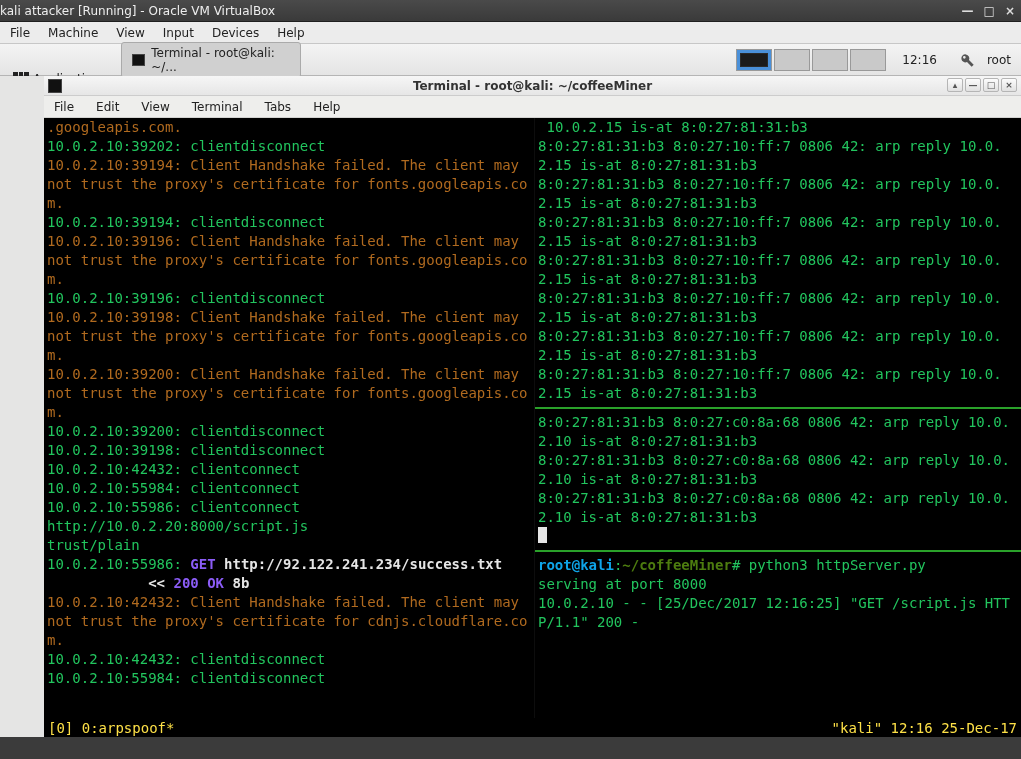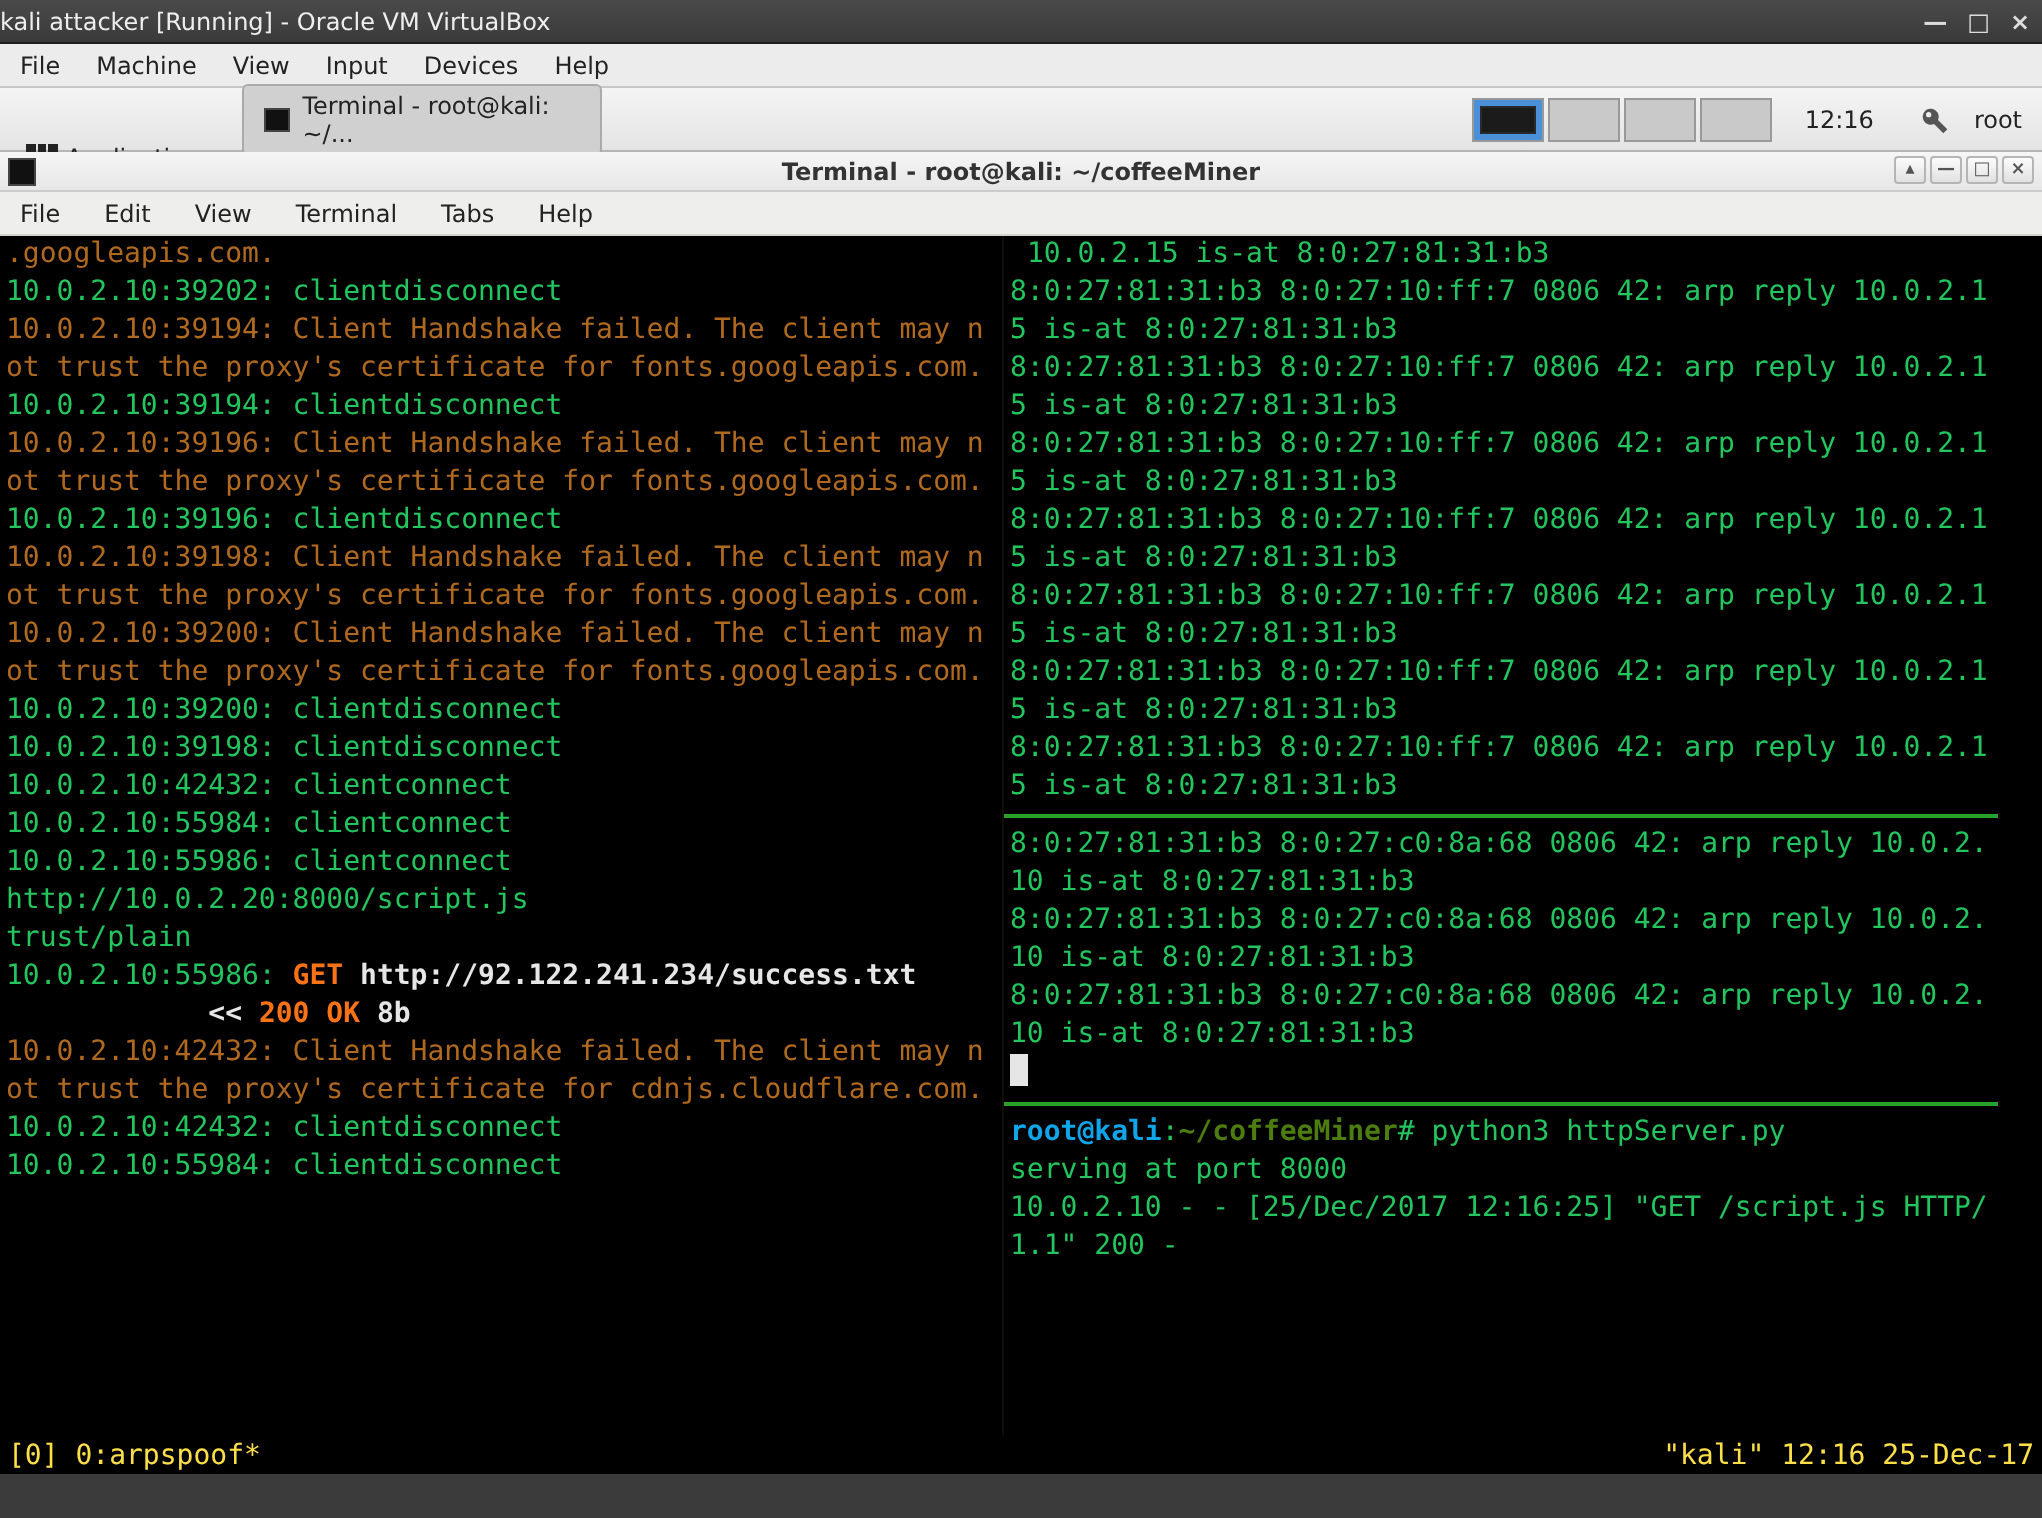--- a/index.html
+++ b/index.html
@@ -106,20 +106,21 @@
 .kali-panel .user { margin-right: 6px; color: #222; }
 .kali-panel .wrench {
   width: 16px; height: 16px;
   margin: 0 6px;
 }
 
 
 .term-window {
   position: relative;
   background: #e5e5e4;
+  padding-left: 44px;
 }
 .term-titlebar {
   height: 20px;
   background: linear-gradient(#f6f6f6, #e6e6e6);
   display: flex;
   align-items: center;
   justify-content: center;
   color: #333;
   font-weight: bold;
   font-size: 12px;
@@ -174,21 +175,21 @@
   word-break: break-all;
   overflow: hidden;
 }
 .pane-left { width: 502px; border-right: 1px solid #0d0d0d;}
 .pane-right { width: 497px; display: flex; flex-direction: column;}
 .pane-right .sub { padding: 0 3px; }
 .pane-right .sub-top { flex: 0 0 auto; }
 .hr-green { border: none; border-top: 2px solid #2aa12a; margin: 4px 0; }
 .c-orange { color: #b06a1f; }
 .c-white { color: #22c55e; }
-.c-greenb { color: #f97316; font-weight: bold;}
+.c-greenb { color: #8b5cf6; font-weight: bold;}
 .c-red   { color: #0ea5e9; font-weight: bold;}
 .c-blue  { color: #4d7c0f; font-weight: bold;}
 .bold { font-weight: bold;}
 .cursor-block {
   display:inline-block; width: 9px; height: 16px;
   background: #e6e6e6; vertical-align: -2px;
 }
 
 
 .tmux-bar {

